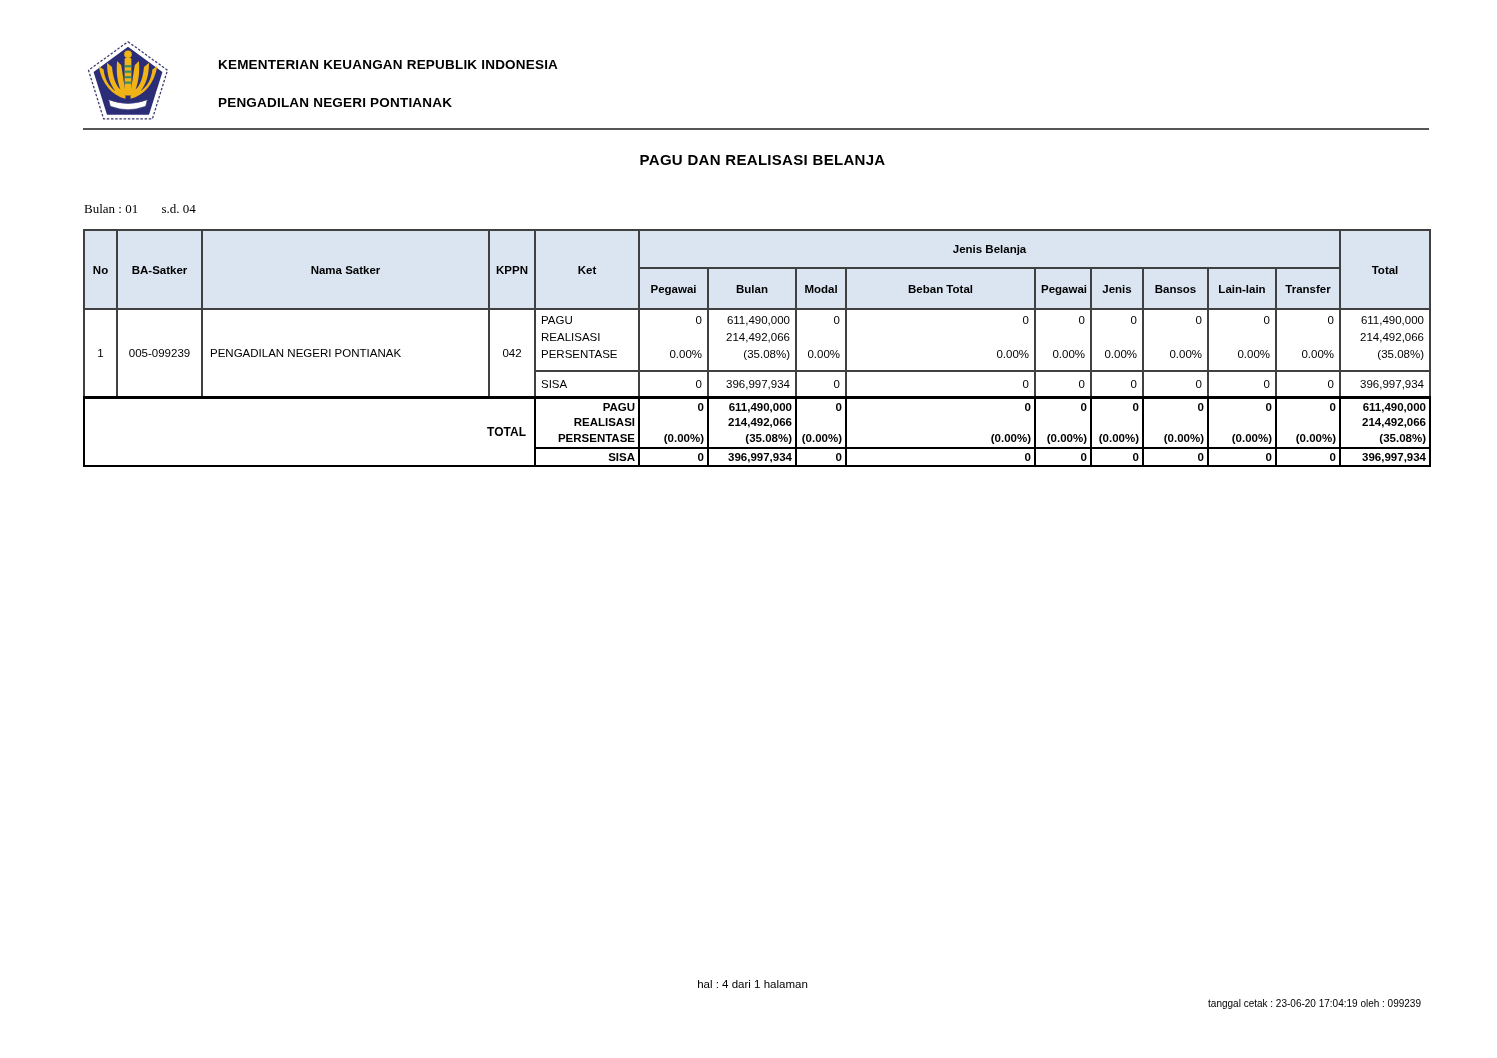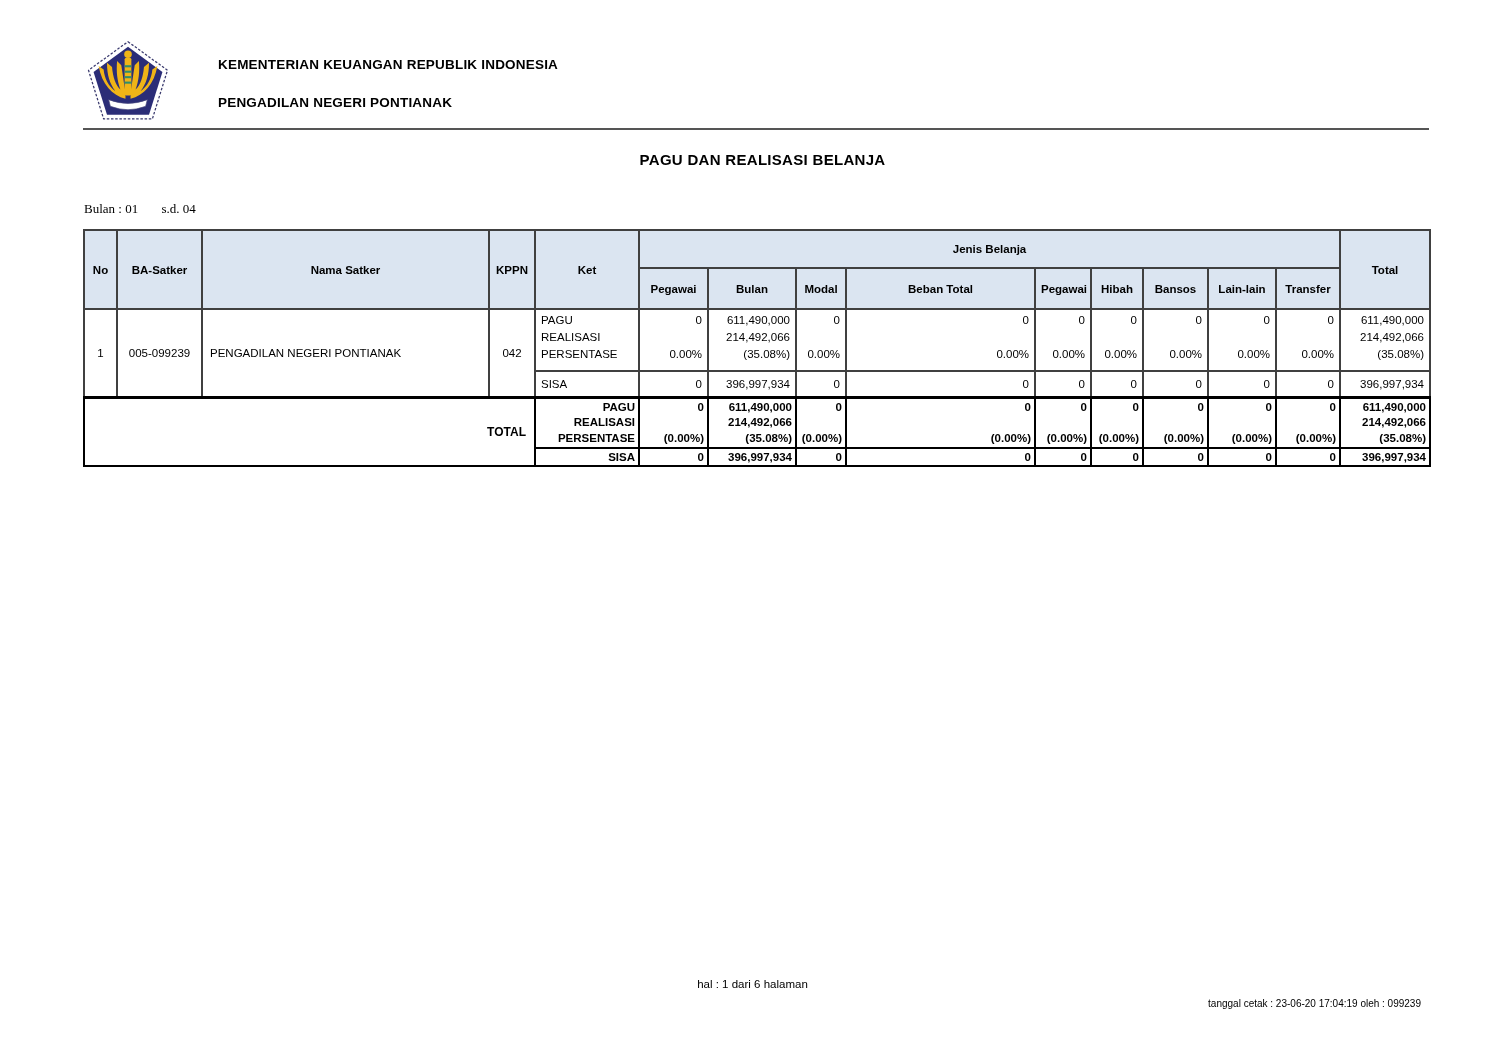--- a/index.html
+++ b/index.html
@@ -142,21 +142,21 @@
         <th rowspan="2">Ket</th>
         <th colspan="9">Jenis Belanja</th>
         <th rowspan="2">Total</th>
       </tr>
       <tr class="h2">
         <th>Pegawai</th>
         <th>Bulan</th>
         <th>Modal</th>
         <th>Beban Total</th>
         <th>Pegawai</th>
-        <th>Hibah</th>
+        <th>Jenis</th>
         <th>Bansos</th>
         <th>Lain-lain</th>
         <th>Transfer</th>
       </tr>
     </thead>
 
     <tbody class="main">
       <tr class="r1a">
         <td rowspan="2" class="c">1</td>
         <td rowspan="2" class="c">005-099239</td>
@@ -301,16 +301,16 @@
         <td class="num">0</td>
         <td class="num">0</td>
         <td class="num">0</td>
         <td class="num">0</td>
         <td class="num">0</td>
         <td class="num">396,997,934</td>
       </tr>
     </tbody>
   </table>
 
-  <div class="foot-page">hal : 1 dari 6 halaman</div>
+  <div class="foot-page">hal : 4 dari 1 halaman</div>
   <div class="foot-print">tanggal cetak : 23-06-20 17:04:19 oleh : 099239</div>
 
 </div>
 
 </body></html>

